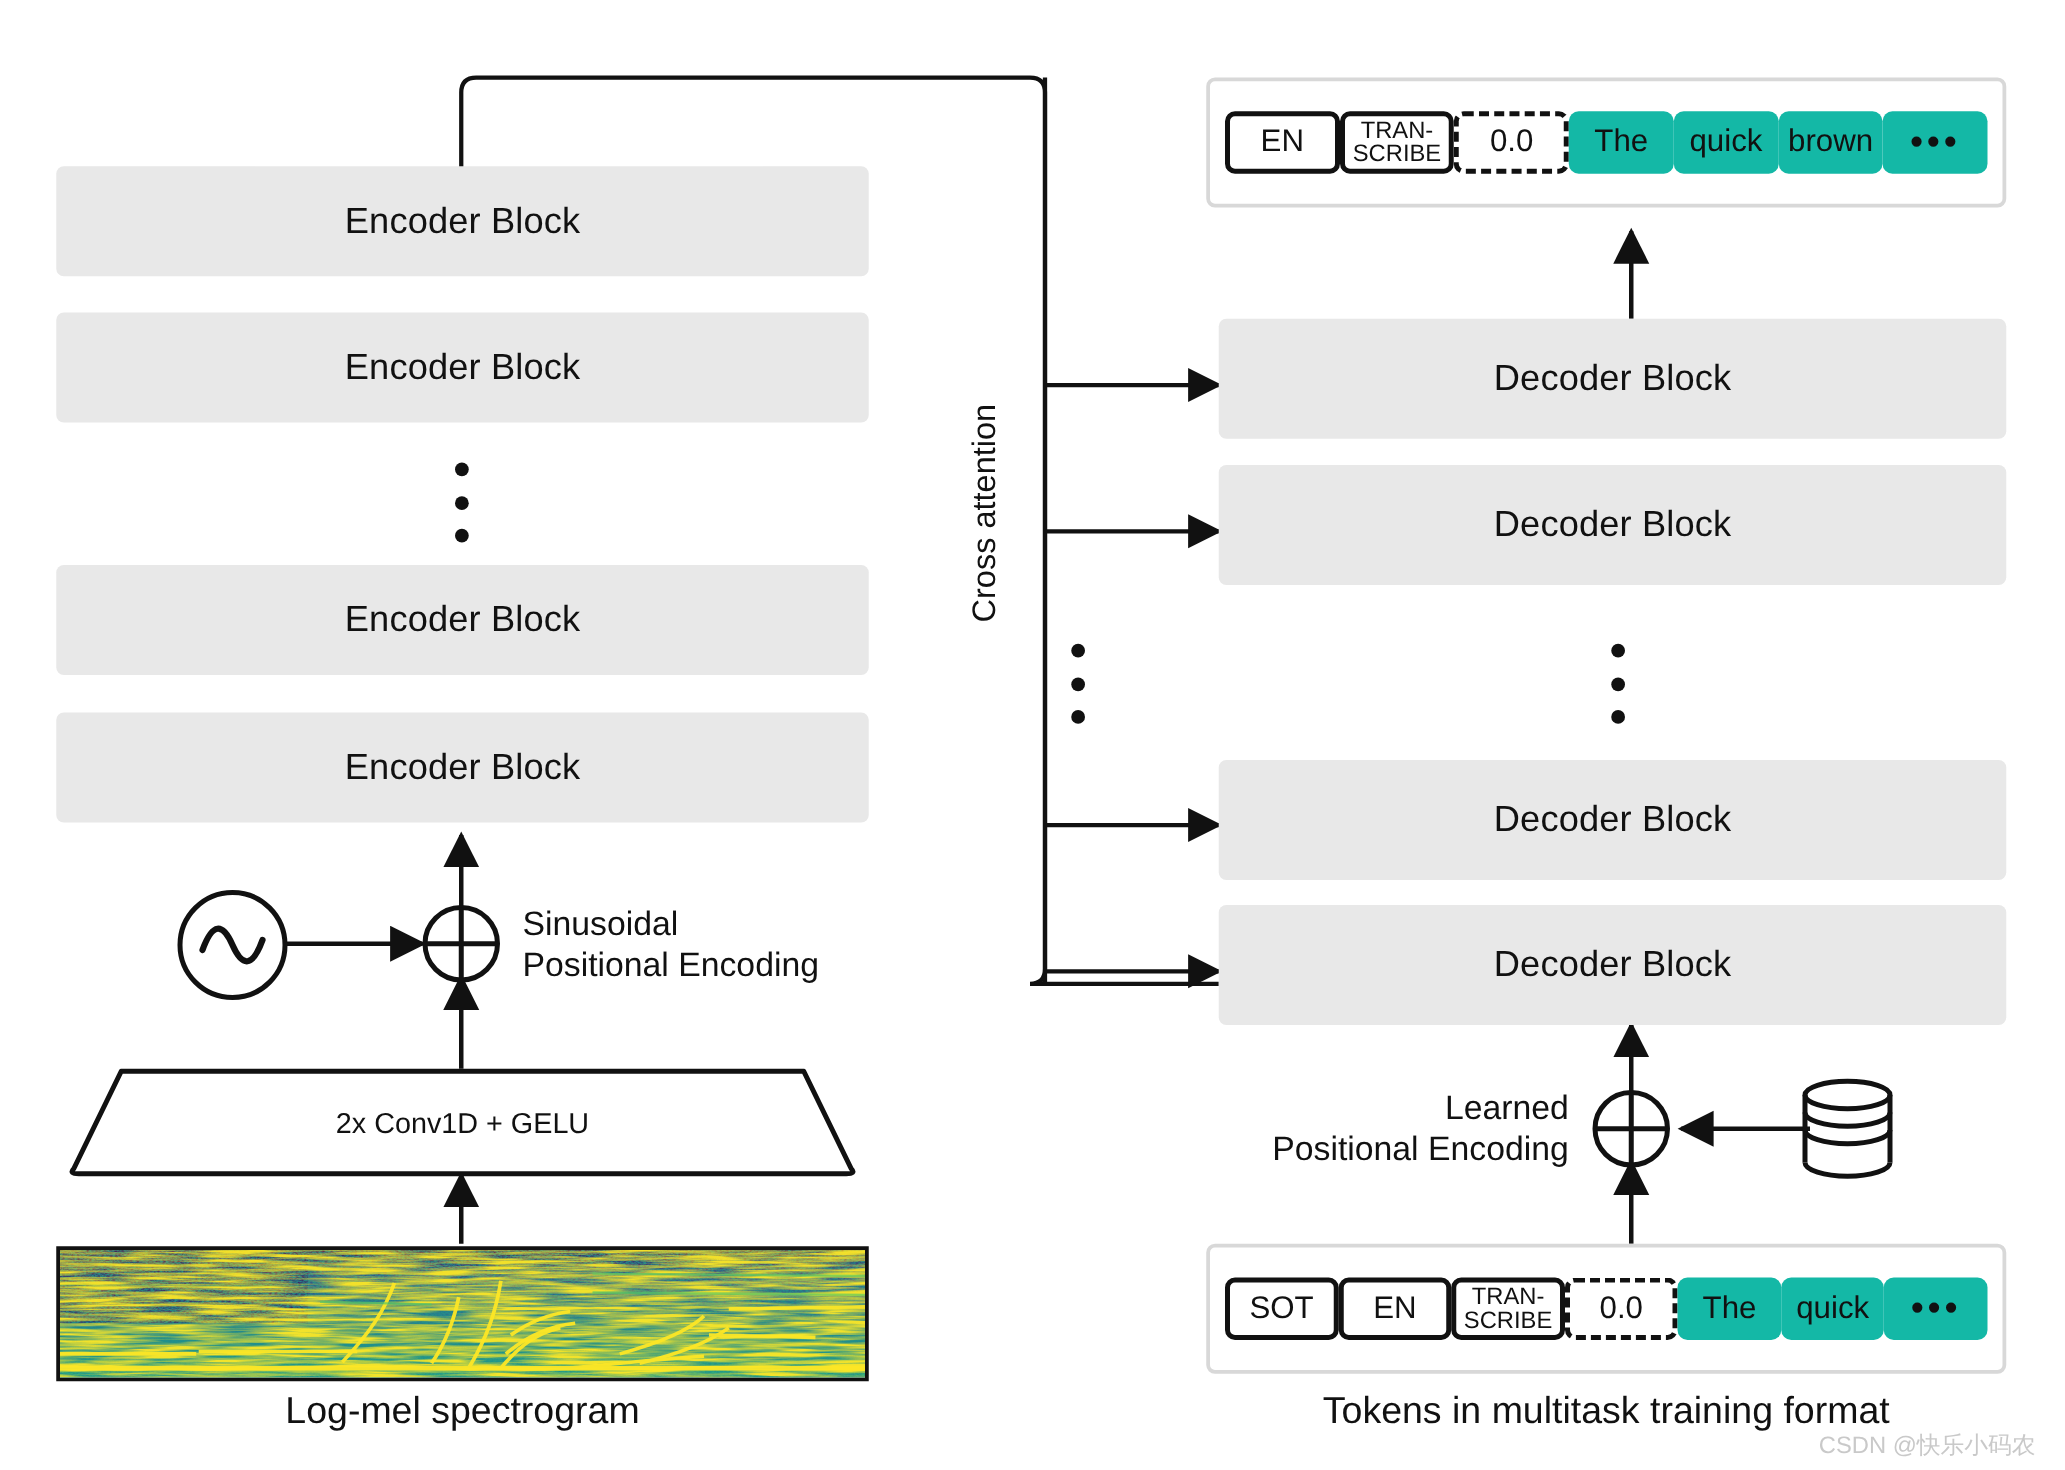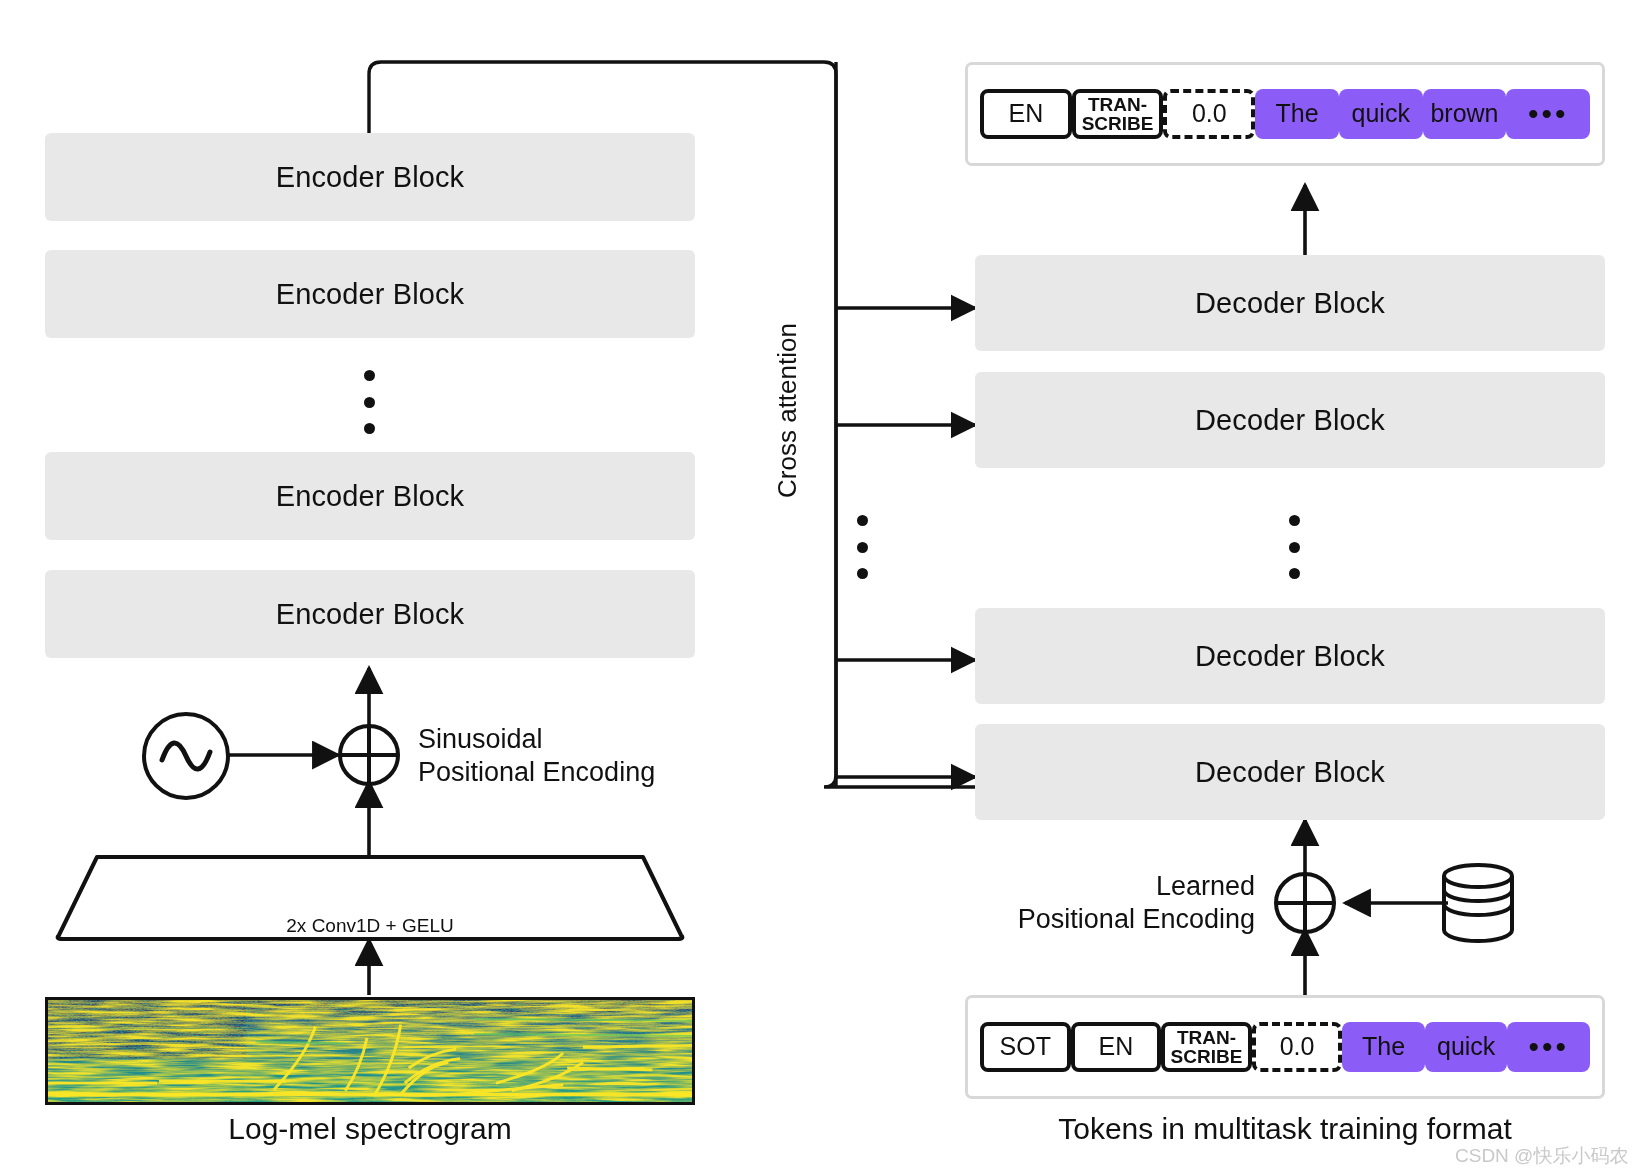--- a/index.html
+++ b/index.html
@@ -97,24 +97,24 @@
   }
   .tok.special {
     border: 4px solid #111;
     background: #fff;
   }
   .tok.dashed {
     border: 4px dashed #111;
     background: #fff;
   }
   .tok.word {
-    background: #8b5cf6;
+    background: #14b8a6;
     border: none;
   }
-  .tok.small { font-size: 19px; font-weight: 700; }
+  .tok.small { font-size: 19px; font-weight: 400; }
   .tok .el { letter-spacing: 3px; font-size: 30px; line-height: .6; }
 
   
   .watermark {
     font-size: 19px;
     color: #c9c9c9;
     white-space: nowrap;
   }
 
   svg { display: block; overflow: visible; }
@@ -186,21 +186,21 @@
     <circle cx="32" cy="32" r="29" fill="#fff" stroke="#111" stroke-width="4"></circle>
     <path d="M32,3 L32,61 M3,32 L61,32" stroke="#111" stroke-width="4"></path>
   </svg>
 
   <div class="lbl abs" style="left:418px; top:723px; width:300px;">Sinusoidal
 Positional Encoding</div>
 
   <svg class="abs" style="left:45px; top:855px; width:650px; height:86px;">
     <path d="M52,84 L14,6 Q10,2 18,2 L632,2 Q640,2 636,6 L598,84 Z" transform="translate(0,0) scale(1,-1) translate(0,-86)" fill="#fff" stroke="#111" stroke-width="4" stroke-linejoin="round"></path>
   </svg>
-  <div class="abs" style="left:45px; top:855px; width:650px; height:86px; display:flex; align-items:center; justify-content:center; font-size:19px;margin-top:28px;">
+  <div class="abs" style="left:45px; top:855px; width:650px; height:86px; display:flex; align-items:center; justify-content:center; font-size:23px;">
     <span>2x Conv1D + GELU</span>
   </div>
 
   <div class="abs" style="left:45px; top:997px; width:650px; height:108px; border:3px solid #111; box-sizing:border-box; overflow:hidden;">
     <svg style="width:100%;height:100%;" viewBox="0 0 650 108" preserveAspectRatio="none">
       <defs>
         <linearGradient id="vir" x1="0" y1="1" x2="0" y2="0">
           <stop offset="0" stop-color="#35b779"></stop>
           <stop offset="0.25" stop-color="#21918c"></stop>
           <stop offset="0.55" stop-color="#31688e"></stop>

